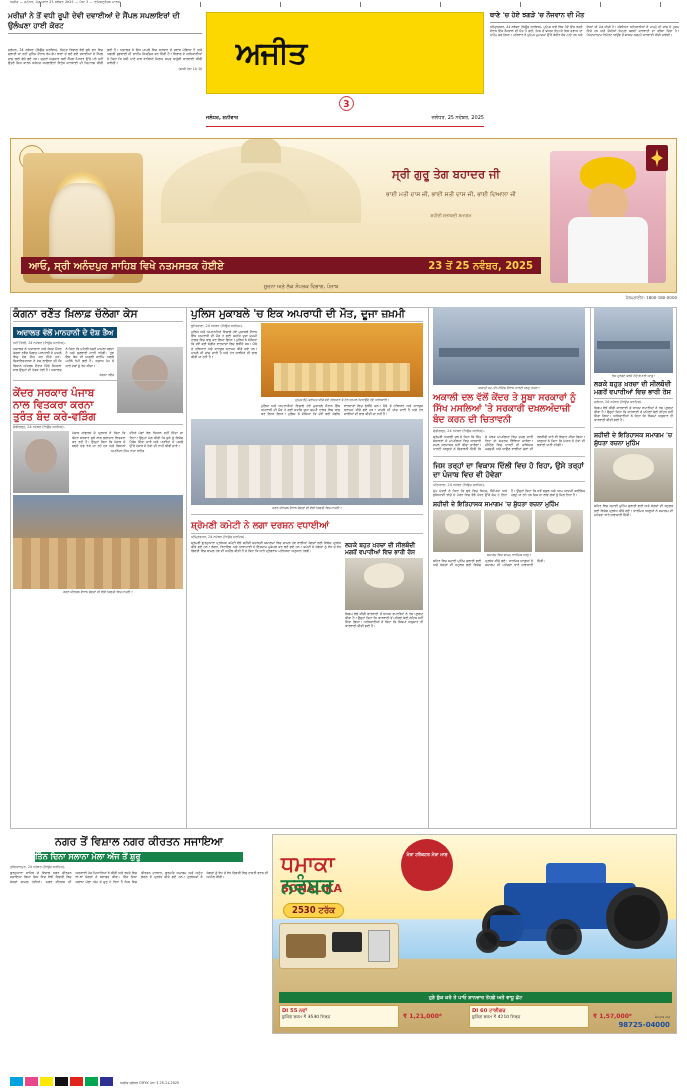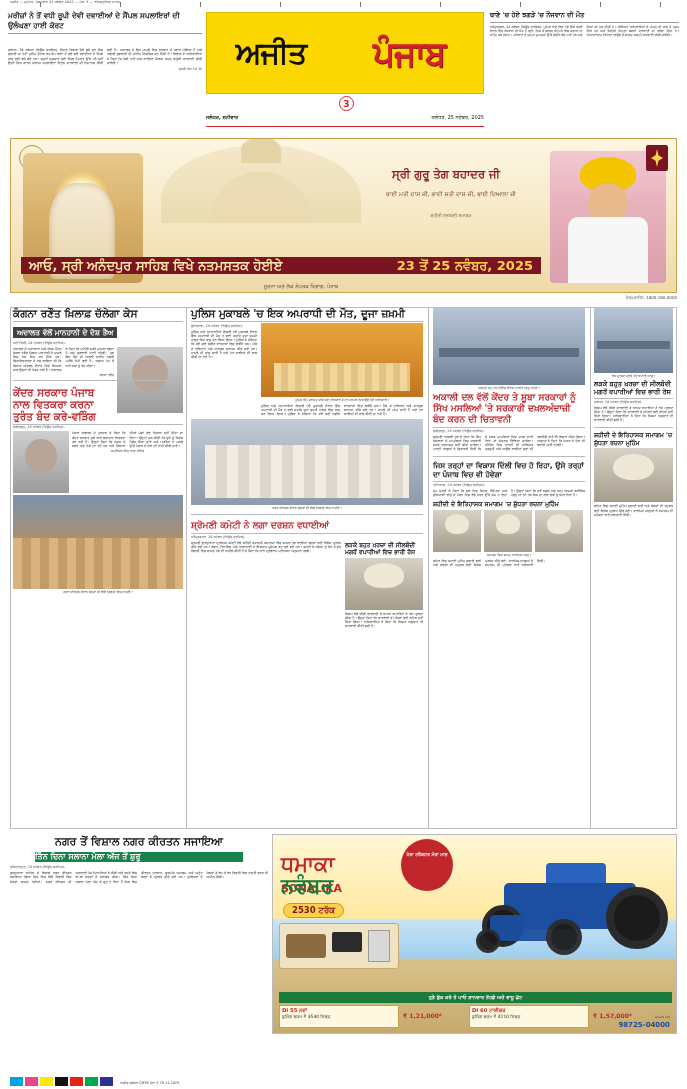--- a/index.html
+++ b/index.html
@@ -147,21 +147,21 @@
     font-size:6px; color:#5a3310; line-height:1.5;
   }
   .hero-sub2 {
     position:absolute; left:340px; top:74px; width:200px; text-align:center;
     font-size:4.4px; color:#6b4a20;
   }
   .hero-strip {
     position:absolute; left:10px; bottom:18px; width:520px; height:17px;
     background:#7a1420; color:#ffe9a8;
     display:flex; align-items:center; justify-content:space-between;
-    padding:0 8px; font-size:13px; font-weight:bold;
+    padding:0 8px; font-size:10px; font-weight:bold;
   }
   .hero-strip .dates { color:#ffd24a; }
   .hero-foot {
     position:absolute; left:10px; bottom:2px; width:560px;
     font-size:5.2px; color:#4a3a20; text-align:center;
   }
   .hero-emblem{
     position:absolute; right:8px; top:6px; width:22px; height:26px;
     background:#7a1420; border-radius:2px;
   }
@@ -178,21 +178,21 @@
   
   .cols { position:absolute; left:10px; top:307px; width:667px; height:522px; }
   .col { position:absolute; top:0; }
   .vrule { position:absolute; top:0; width:0.6px; background:#b9b9b9; }
   .hrule { position:absolute; height:0.6px; background:#b9b9b9; }
 
   .hd1 { font-size:10.5px; font-weight:bold; line-height:12px; color:#111; }
   .hd2 { font-size:9px; font-weight:bold; line-height:11px; color:#111; }
   .hd-red { color:#c0262c; }
   .sub-red {
-    font-size:7.4px; font-weight:bold; color:#fff; background:#404040;
+    font-size:7.4px; font-weight:bold; color:#fff; background:#0c4a6e;
     display:inline-block; padding:1px 4px; margin:2px 0;
   }
   .byline { font-size:3.4px; color:#444; margin:1px 0 2px 0; }
   .txt { font-size:3.3px; line-height:4.25px; color:#222; text-align:justify; }
   .txt.c2 { column-count:2; column-gap:4px; }
   .txt.c3 { column-count:3; column-gap:4px; }
   .txt.c4 { column-count:4; column-gap:4px; }
   .cap { font-size:3.2px; color:#333; line-height:4px; text-align:center; margin-top:1px; }
 
   
@@ -337,21 +337,20 @@
 
     <div class="mh-left">
       <div class="hl">ਮਰੀਜ਼ਾਂ ਨੇ ਤੋਂ ਵਧੀ ਰੂਪੀ ਦੇਵੀ ਦਵਾਈਆਂ ਦੇ ਸੈਂਪਲ ਸਪਲਾਇਰਾਂ ਦੀ ਉਲੰਘਣਾ ਹਾਈ ਕੋਰਟ</div>
       <div class="body">ਜਲੰਧਰ, 24 ਨਵੰਬਰ (ਨਿਊਜ਼ ਸਰਵਿਸ)- ਸਿਹਤ ਵਿਭਾਗ ਵੱਲੋਂ ਸੂਬੇ ਭਰ ਵਿਚ ਚਲਾਈ ਜਾ ਰਹੀ ਮੁਹਿੰਮ ਦੌਰਾਨ ਵੱਖ-ਵੱਖ ਥਾਵਾਂ ਤੋਂ ਲਏ ਗਏ ਦਵਾਈਆਂ ਦੇ ਸੈਂਪਲ ਜਾਂਚ ਲਈ ਭੇਜੇ ਗਏ ਹਨ। ਸੂਤਰਾਂ ਅਨੁਸਾਰ ਕਈ ਸੈਂਪਲ ਮਿਆਰ ਉੱਤੇ ਖਰੇ ਨਹੀਂ ਉਤਰੇ ਜਿਸ ਕਾਰਨ ਸਬੰਧਤ ਸਪਲਾਇਰਾਂ ਵਿਰੁੱਧ ਕਾਰਵਾਈ ਦੀ ਸਿਫ਼ਾਰਸ਼ ਕੀਤੀ ਗਈ ਹੈ। ਅਦਾਲਤ ਨੇ ਇਸ ਮਾਮਲੇ ਵਿਚ ਸਰਕਾਰ ਤੋਂ ਜਵਾਬ ਮੰਗਿਆ ਹੈ ਅਤੇ ਅਗਲੀ ਸੁਣਵਾਈ ਦੀ ਤਾਰੀਖ਼ ਨਿਸ਼ਚਿਤ ਕਰ ਦਿੱਤੀ ਹੈ। ਵਿਭਾਗ ਦੇ ਅਧਿਕਾਰੀਆਂ ਨੇ ਕਿਹਾ ਕਿ ਦੋਸ਼ੀ ਪਾਏ ਜਾਣ ਵਾਲਿਆਂ ਖ਼ਿਲਾਫ਼ ਸਖ਼ਤ ਕਾਨੂੰਨੀ ਕਾਰਵਾਈ ਕੀਤੀ ਜਾਵੇਗੀ।</div>
       <div class="sign">(ਬਾਕੀ ਪੰਨਾ 10 'ਤੇ)</div>
     </div>
 
     <div class="mh-center">
       <div class="logo-box">
         <div class="logo-ajit">ਅਜੀਤ</div>
-        <div class="logo-punjab">ਪੰਜਾਬ</div>
       </div>
       <div class="page-circle">3</div>
       <div class="mh-meta">
         <span class="city">ਜਲੰਧਰ, ਸ਼ਨੀਵਾਰ</span>
         <span>ਜਲੰਧਰ, 25 ਨਵੰਬਰ, 2025</span>
       </div>
       <div class="mh-rule"></div>
     </div>
 
     <div class="mh-right">

